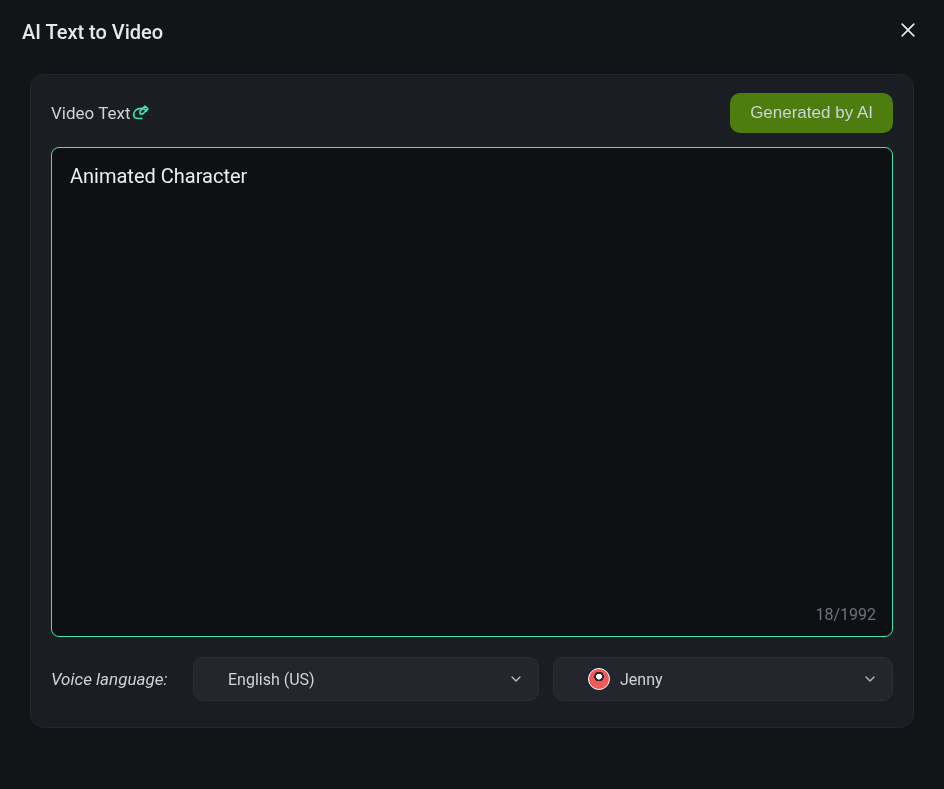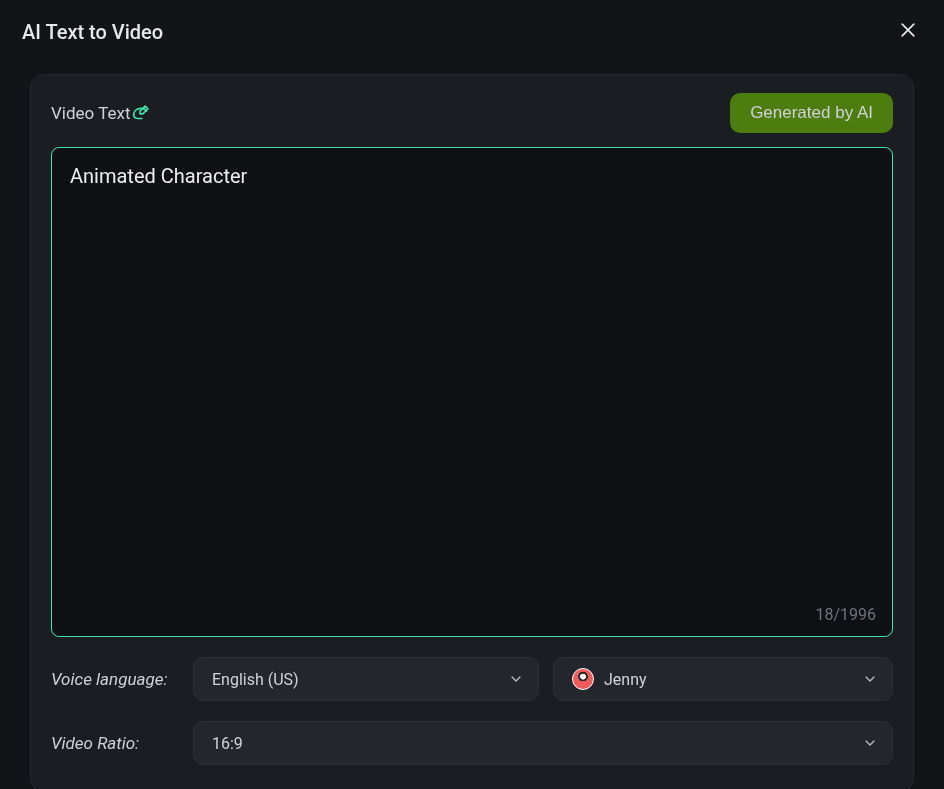--- a/index.html
+++ b/index.html
@@ -126,20 +126,21 @@
     padding: 0 14px 0 18px;
     color: #d0d3d8;
     font-size: 16px;
     cursor: pointer;
     flex: 1;
   }
   .select .left {
     display: flex;
     align-items: center;
     gap: 10px;
+    margin-left: 16px;
   }
   .chevron {
     width: 16px;
     height: 16px;
     color: #b7bbc2;
   }
   .chevron svg { width: 16px; height: 16px; }
 
   .avatar {
     width: 22px;
@@ -180,21 +181,21 @@
           <path d="M4 14c0 2.5 2 4 5 4h4"></path>
           <path d="M16.5 4.5l3 3L14 13h-3v-3l5.5-5.5z"></path>
         </svg>
       </span>
     </div>
     <button class="gen-btn">Generated by AI</button>
   </div>
 
   <div class="textarea-wrap">
     <textarea class="textarea" style="">Animated Character</textarea>
-    <div class="char-count">18/1996</div>
+    <div class="char-count">18/1992</div>
   </div>
 
   <div class="row">
     <div class="row-label">Voice language:</div>
     <div class="select lang-select">
       <span class="left">
         <span>English (US)</span>
       </span>
       <span class="chevron">
         <svg viewBox="0 0 24 24" fill="none" stroke="currentColor" stroke-width="2" stroke-linecap="round" stroke-linejoin="round">
@@ -208,27 +209,14 @@
         <span>Jenny</span>
       </span>
       <span class="chevron">
         <svg viewBox="0 0 24 24" fill="none" stroke="currentColor" stroke-width="2" stroke-linecap="round" stroke-linejoin="round">
             <polyline points="6 9 12 15 18 9"></polyline>
           </svg>
       </span>
     </div>
   </div>
 
-  <div class="row">
-    <div class="row-label">Video Ratio:</div>
-    <div class="select ratio-select">
-      <span class="left">
-        <span>16:9</span>
-      </span>
-      <span class="chevron">
-        <svg viewBox="0 0 24 24" fill="none" stroke="currentColor" stroke-width="2" stroke-linecap="round" stroke-linejoin="round">
-            <polyline points="6 9 12 15 18 9"></polyline>
-          </svg>
-      </span>
-    </div>
-  </div>
 
 </div>
 
 </body></html>

